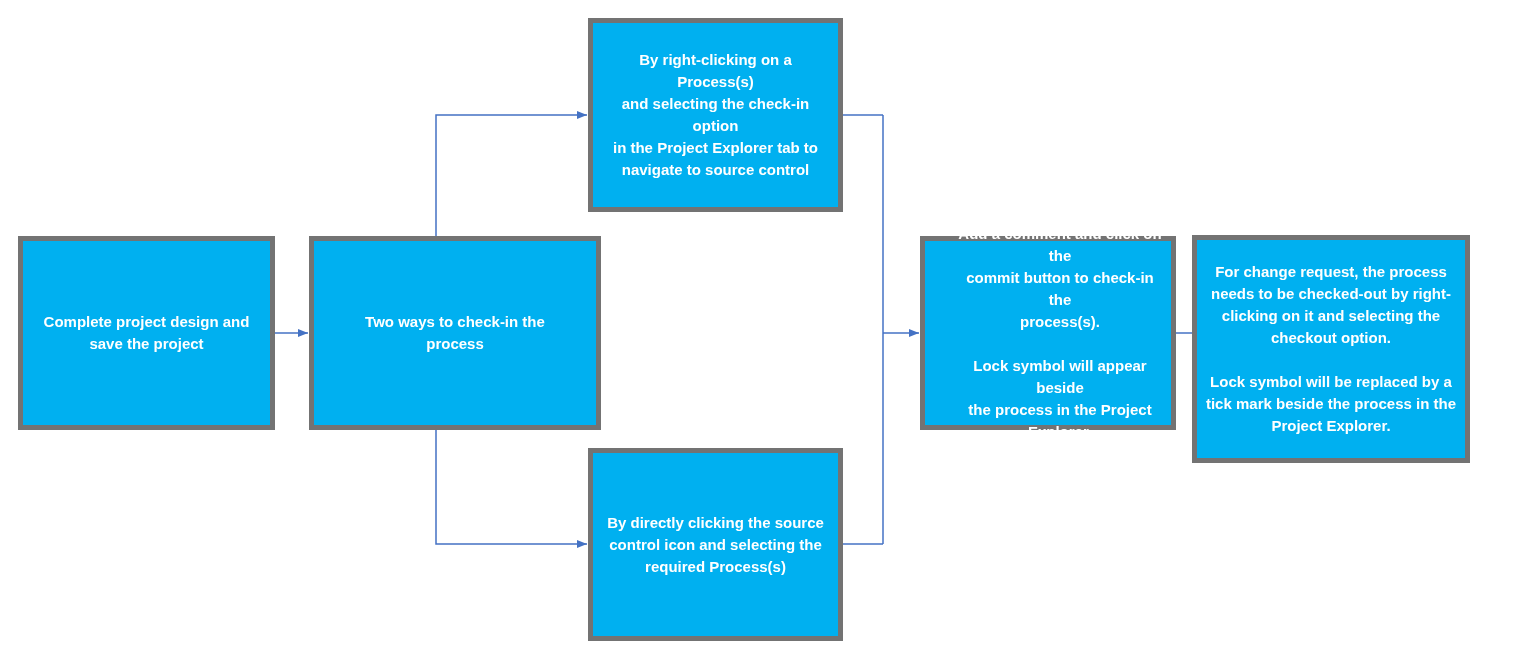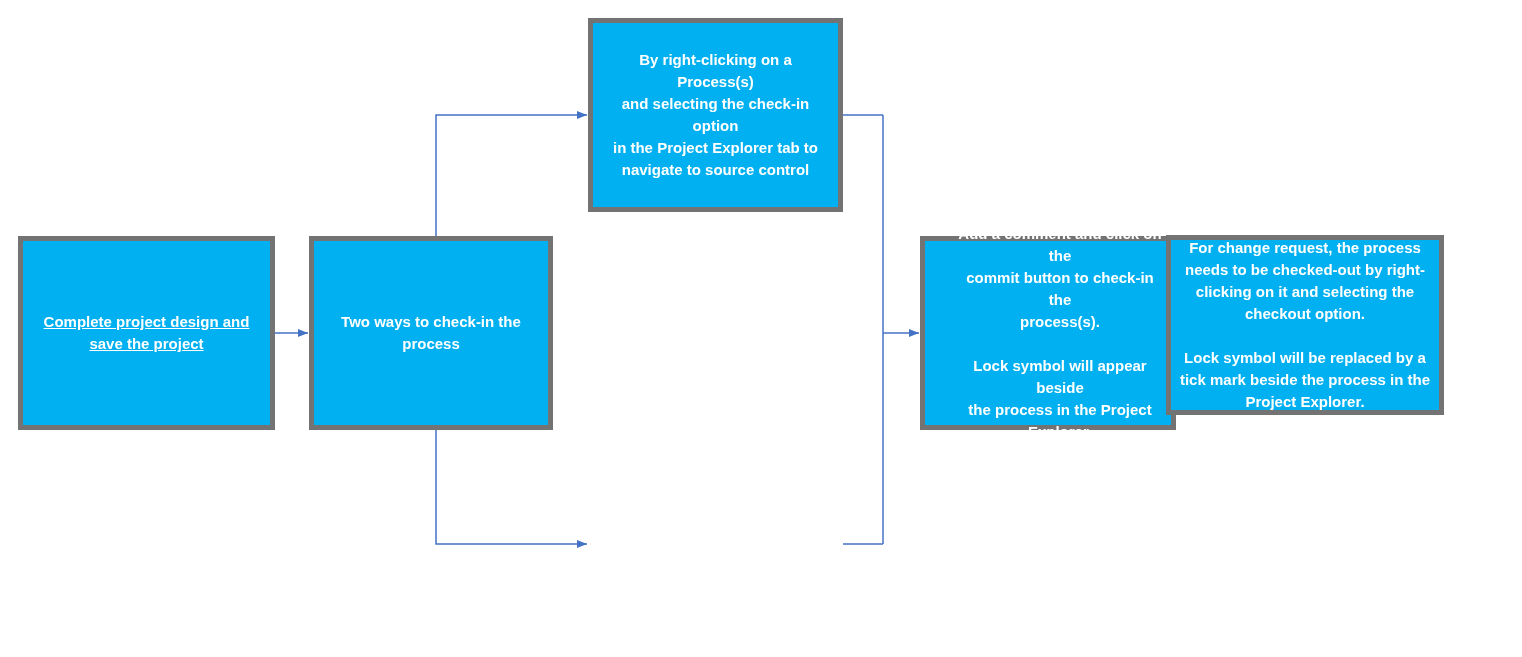--- a/index.html
+++ b/index.html
@@ -32,26 +32,26 @@
     align-items: center;
     justify-content: center;
     text-align: center;
     color: #ffffff;
     font-size: 15px;
     font-weight: bold;
     line-height: 22px;
     white-space: pre-line;
     padding: 6px 8px;
   }
-  .node-1 { left: 18px;   top: 236px; width: 257px; height: 194px; text-decoration: underline; }
-  .node-2 { left: 309px;  top: 236px; width: 244px; height: 194px; }
+  .node-1 { left: 18px;   top: 236px; width: 257px; height: 194px; }
+  .node-2 { left: 309px;  top: 236px; width: 292px; height: 194px; }
   .node-3 { left: 588px;  top: 18px;  width: 255px; height: 194px; }
   .node-4 { left: 588px;  top: 448px; width: 255px; height: 193px; }
   .node-5 { left: 920px;  top: 236px; width: 256px; height: 194px; padding-left: 32px; }
-  .node-6 { left: 1166px; top: 235px; width: 278px; height: 180px; }
+  .node-6 { left: 1192px; top: 235px; width: 278px; height: 228px; }
 </style>
 </head>
 <body>
 
 <div class="canvas">
 
   <svg class="connectors" width="1522" height="657" viewBox="0 0 1522 657" xmlns="http://www.w3.org/2000/svg">
     <defs>
       <marker id="arrowhead" markerUnits="userSpaceOnUse" markerWidth="10" markerHeight="8" refX="10" refY="4" orient="auto">
         <path d="M0,0 L10,4 L0,8 Z" fill="#4472C4"></path>
@@ -79,20 +79,23 @@
 save the project</div>
 
   <div class="node node-2">Two ways to check-in the
 process</div>
 
   <div class="node node-3">By right-clicking on a Process(s)
 and selecting the check-in option
 in the Project Explorer tab to
 navigate to source control</div>
 
+  <div class="node node-4">By directly clicking the source
+control icon and selecting the
+required Process(s)</div>
 
   <div class="node node-5">Add a comment and click on the
 commit button to check-in the
 process(s).
 
 Lock symbol will appear beside
 the process in the Project
 Explorer.</div>
 
   <div class="node node-6">For change request, the process

